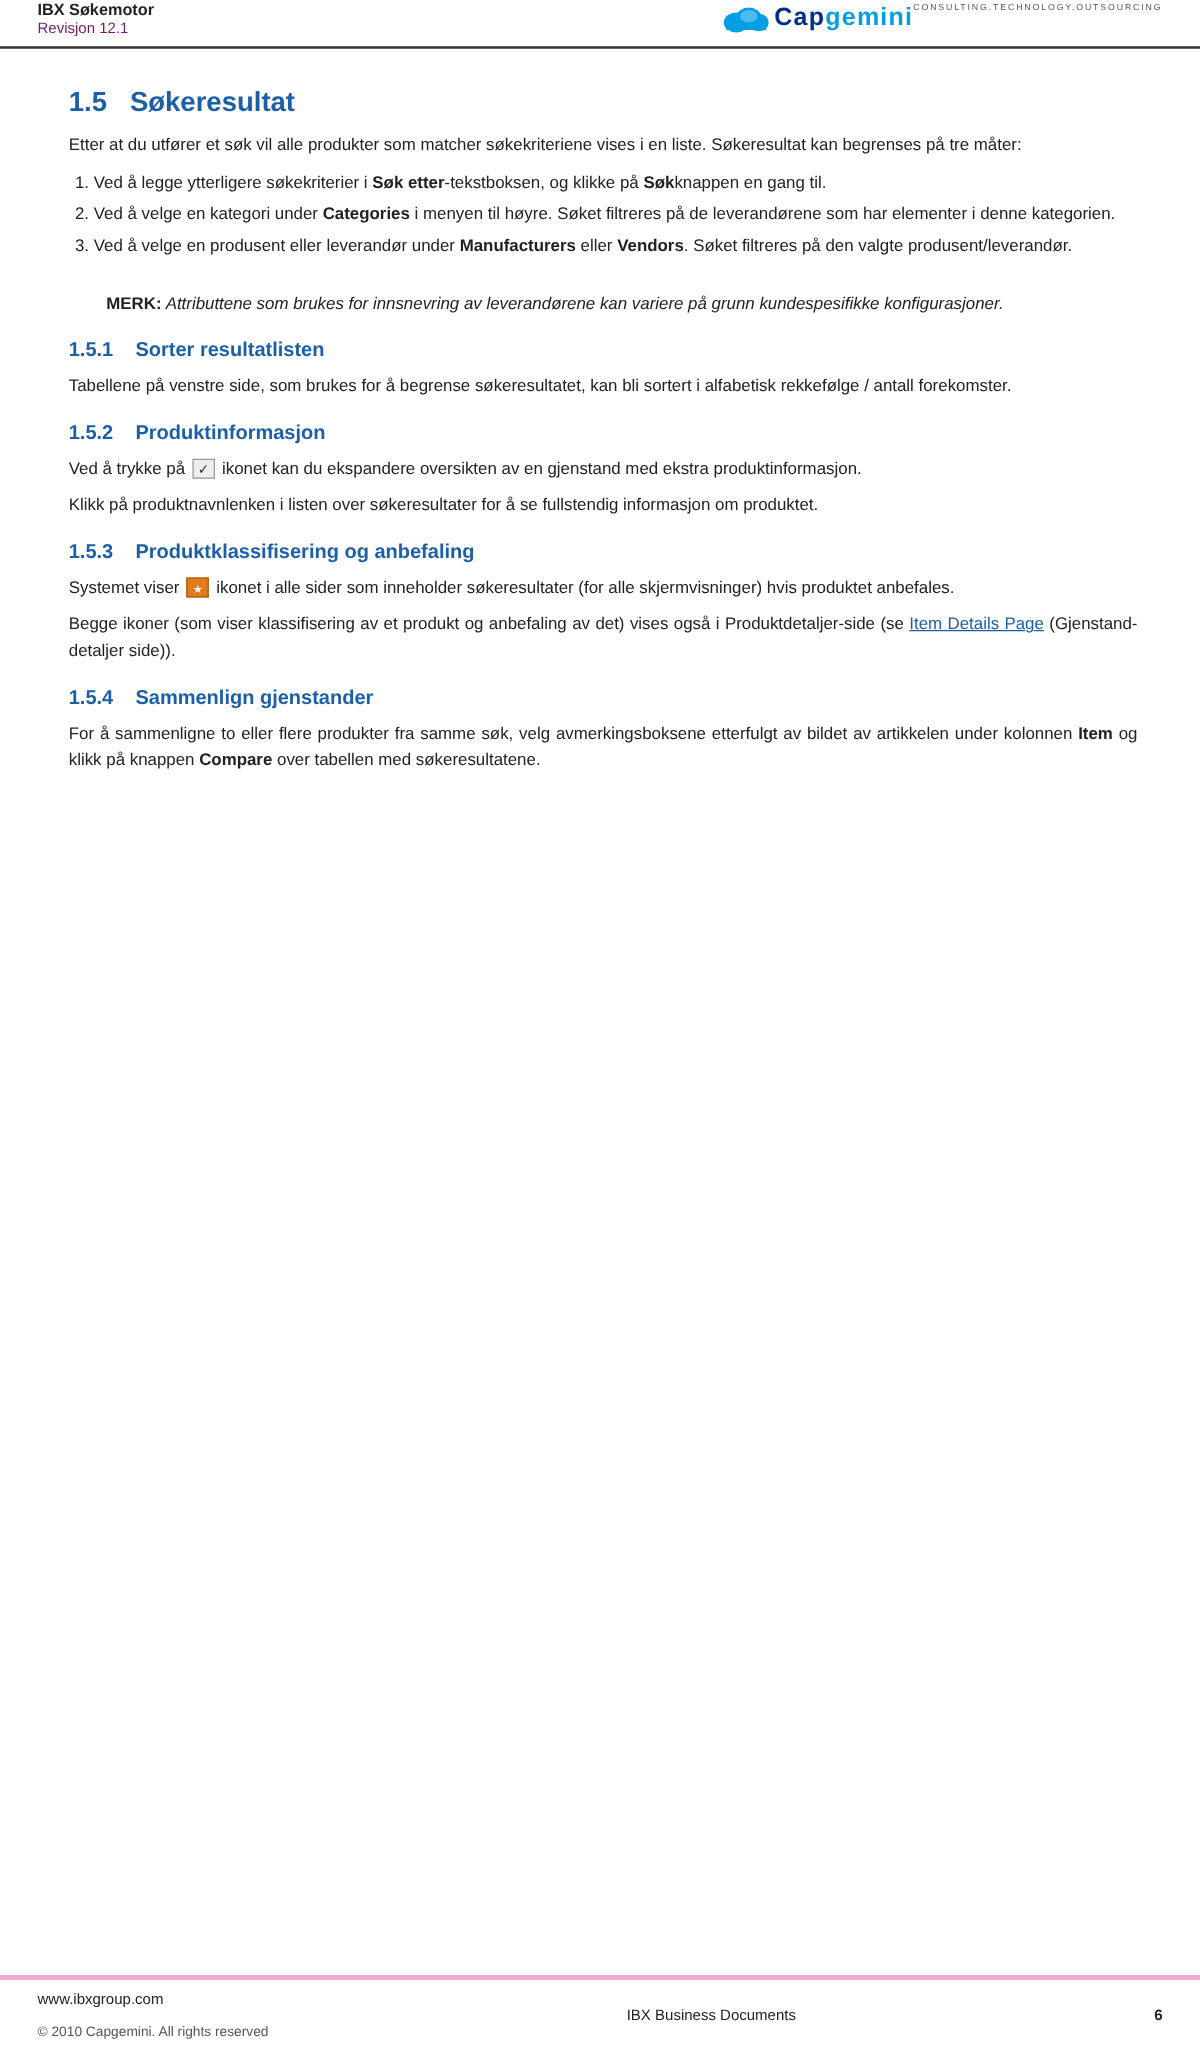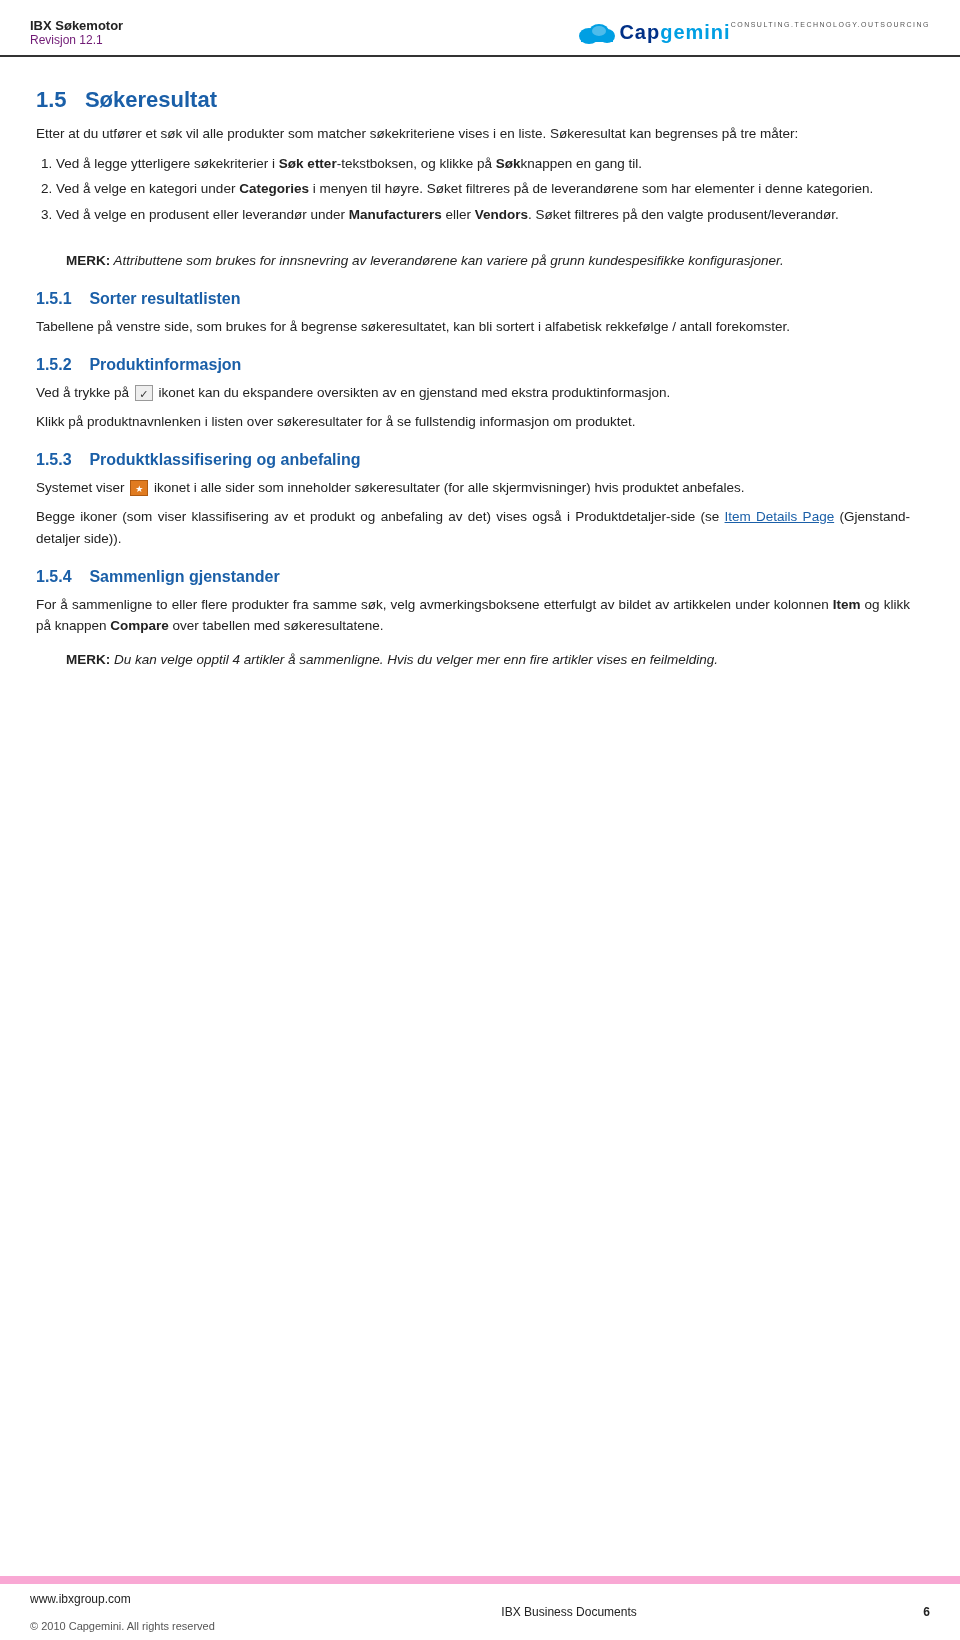--- a/index.html
+++ b/index.html
@@ -10,21 +10,21 @@
       background: #fff;
       width: 960px;
       min-height: 1640px;
     }
 
     
     .header {
       display: flex;
       justify-content: space-between;
       align-items: flex-start;
-      padding: 18px 30px 8px 30px;
+      padding: 0 30px 8px 30px;
       border-bottom: 2px solid #333;
     }
     .header-left {
       display: flex;
       flex-direction: column;
     }
     .header-title {
       font-size: 13px;
       font-weight: bold;
       color: #222;
@@ -34,21 +34,21 @@
       color: #701a75;
     }
     .logo-area {
       display: flex;
       flex-direction: column;
       align-items: flex-end;
     }
 
     
     .content {
-      padding: 20px 50px 20px 36px;
+      padding: 20px 50px 20px 55px;
     }
 
     
     .section-heading-main {
       font-size: 22px;
       font-weight: bold;
       color: #1a5fa8;
       margin-bottom: 10px;
       margin-top: 10px;
     }
@@ -124,21 +124,21 @@
       color: #1a5fa8;
       text-decoration: underline;
     }
 
     
     .footer {
       position: absolute;
       bottom: 0;
       left: 0;
       right: 0;
-      border-top: 8px solid #f9a8d4;
+      border-top: 4px solid #f9a8d4;
       padding: 8px 30px;
       display: flex;
       justify-content: space-between;
       align-items: center;
       font-size: 12px;
       color: #222;
     }
     .footer-center {
       font-size: 12px;
     }
@@ -257,26 +257,20 @@
 
     <div class="section-heading-sub">
       <span>1.5.4</span>
       &nbsp;&nbsp;
       <span>Sammenlign gjenstander</span>
     </div>
     <p class="body-text">
       For å sammenligne to eller flere produkter fra samme søk, velg avmerkingsboksene etterfulgt av bildet av artikkelen under kolonnen <strong>Item</strong> og klikk på knappen <strong>Compare</strong> over tabellen med søkeresultatene.
     </p>
 
-    <div class="note-block indent-block">
-      <span class="note-text">
-        <span class="note-label">MERK:</span>
-        <em> Du kan velge opptil 4 artikler å sammenligne. Hvis du velger mer enn fire artikler vises en feilmelding.</em>
-      </span>
-    </div>
 
   </div>
 
   <div class="footer">
     <div style="display:flex;flex-direction:column;">
       <span>www.ibxgroup.com</span>
       <span class="footer-copyright">© 2010 Capgemini. All rights reserved</span>
     </div>
     <div class="footer-center">IBX Business Documents</div>
     <div class="footer-right">6</div>

